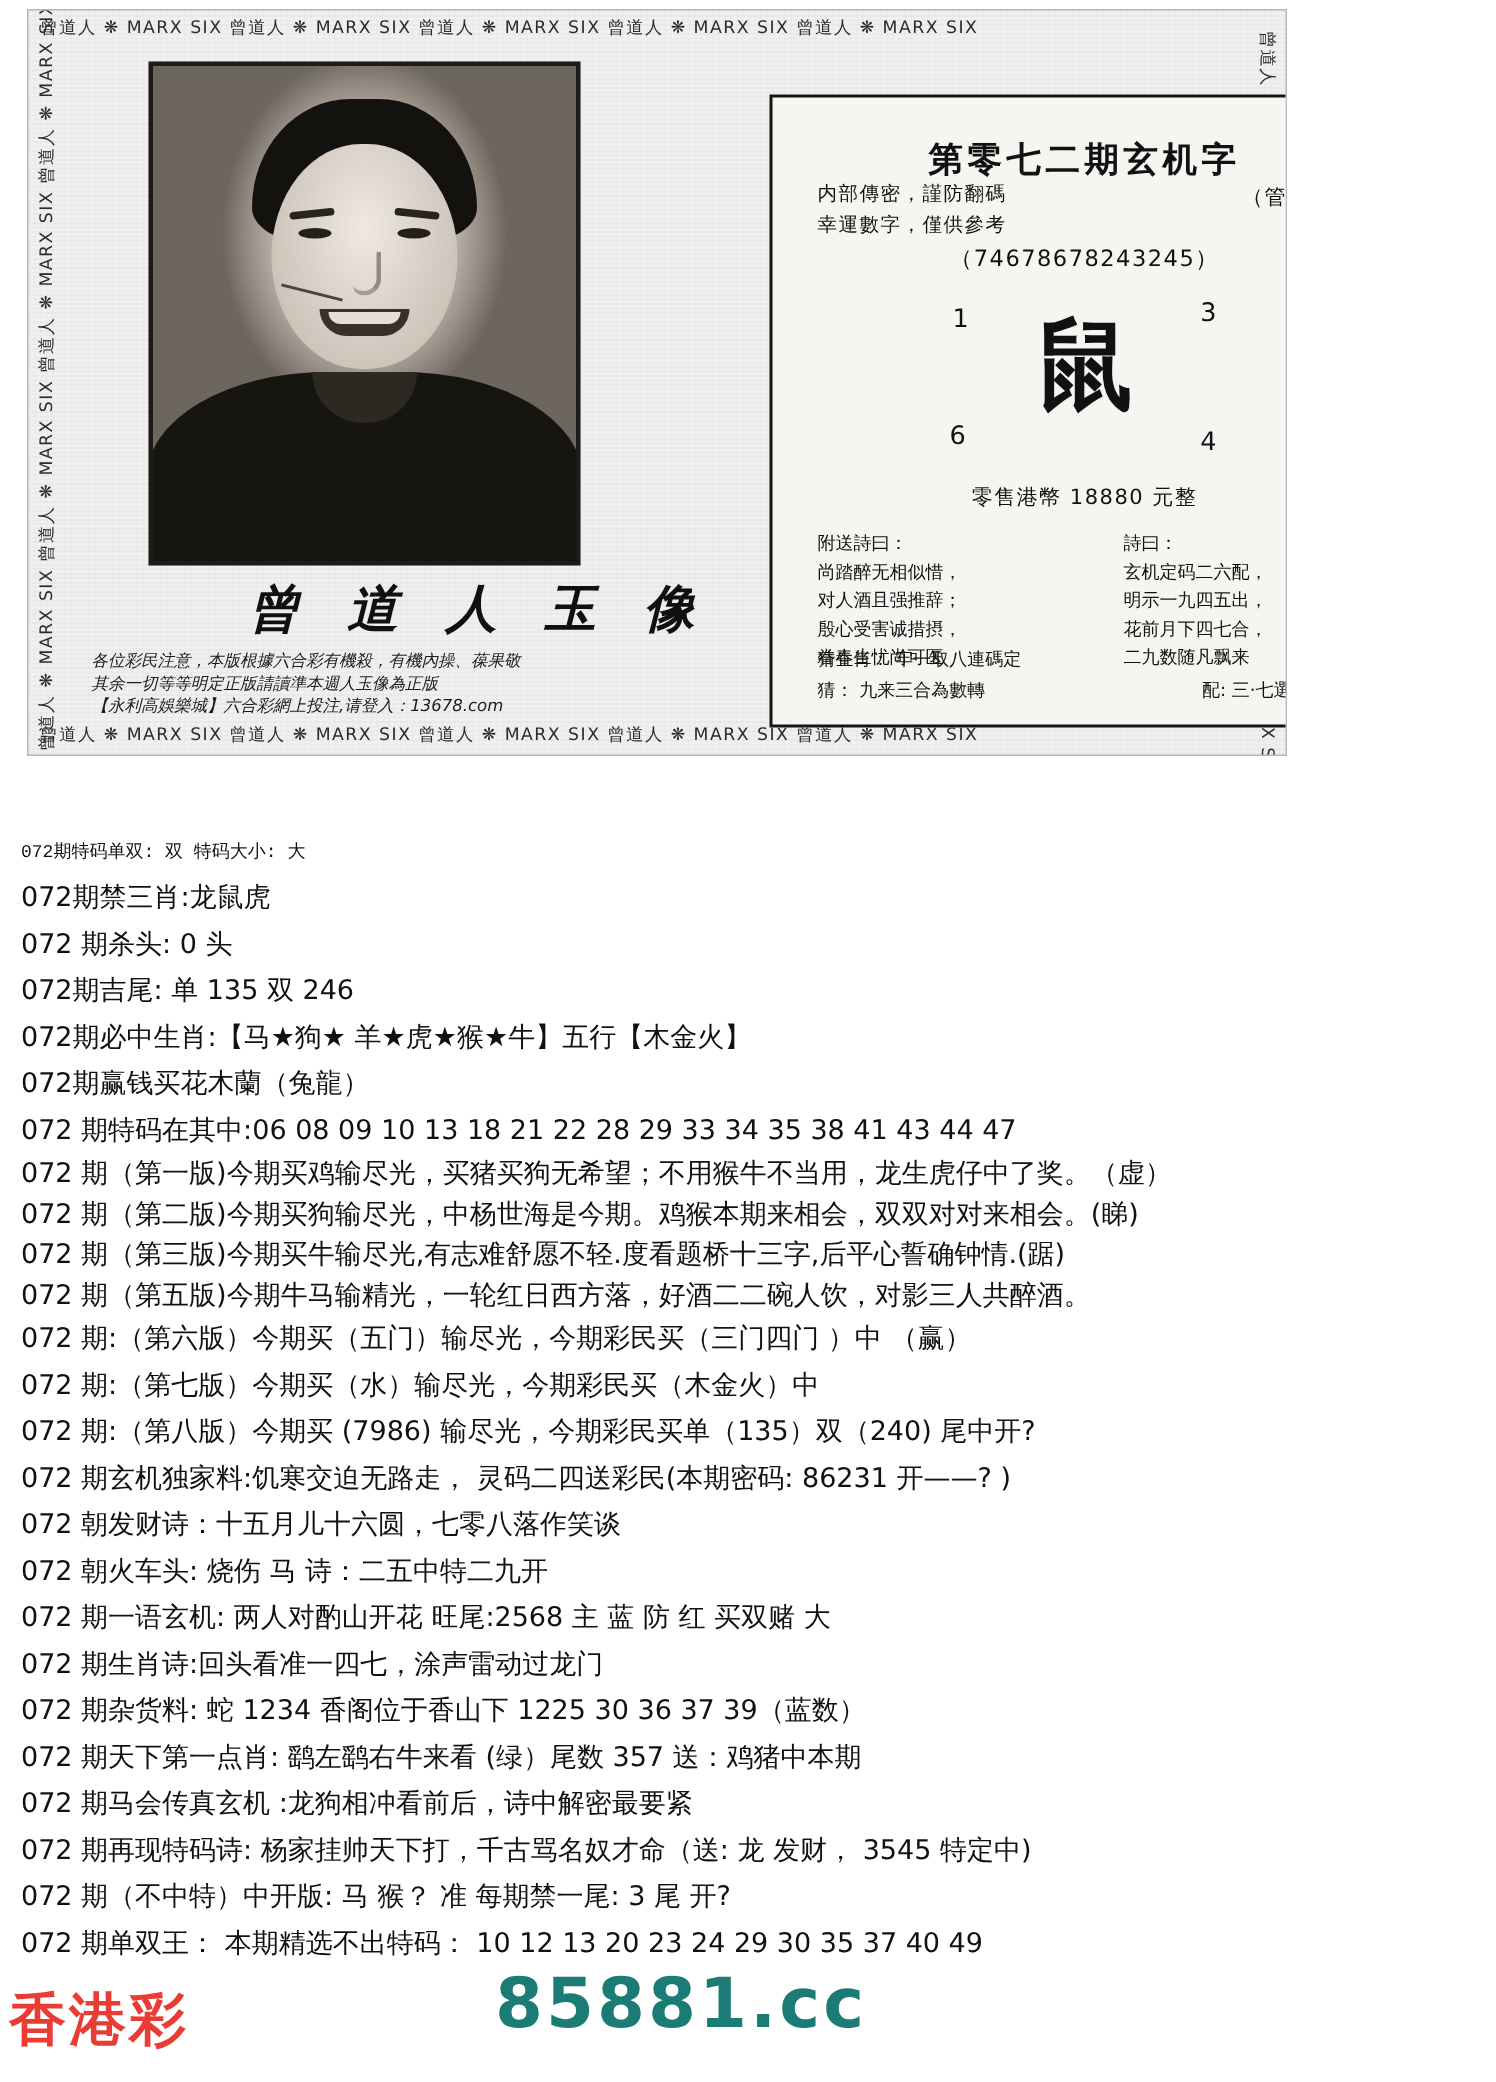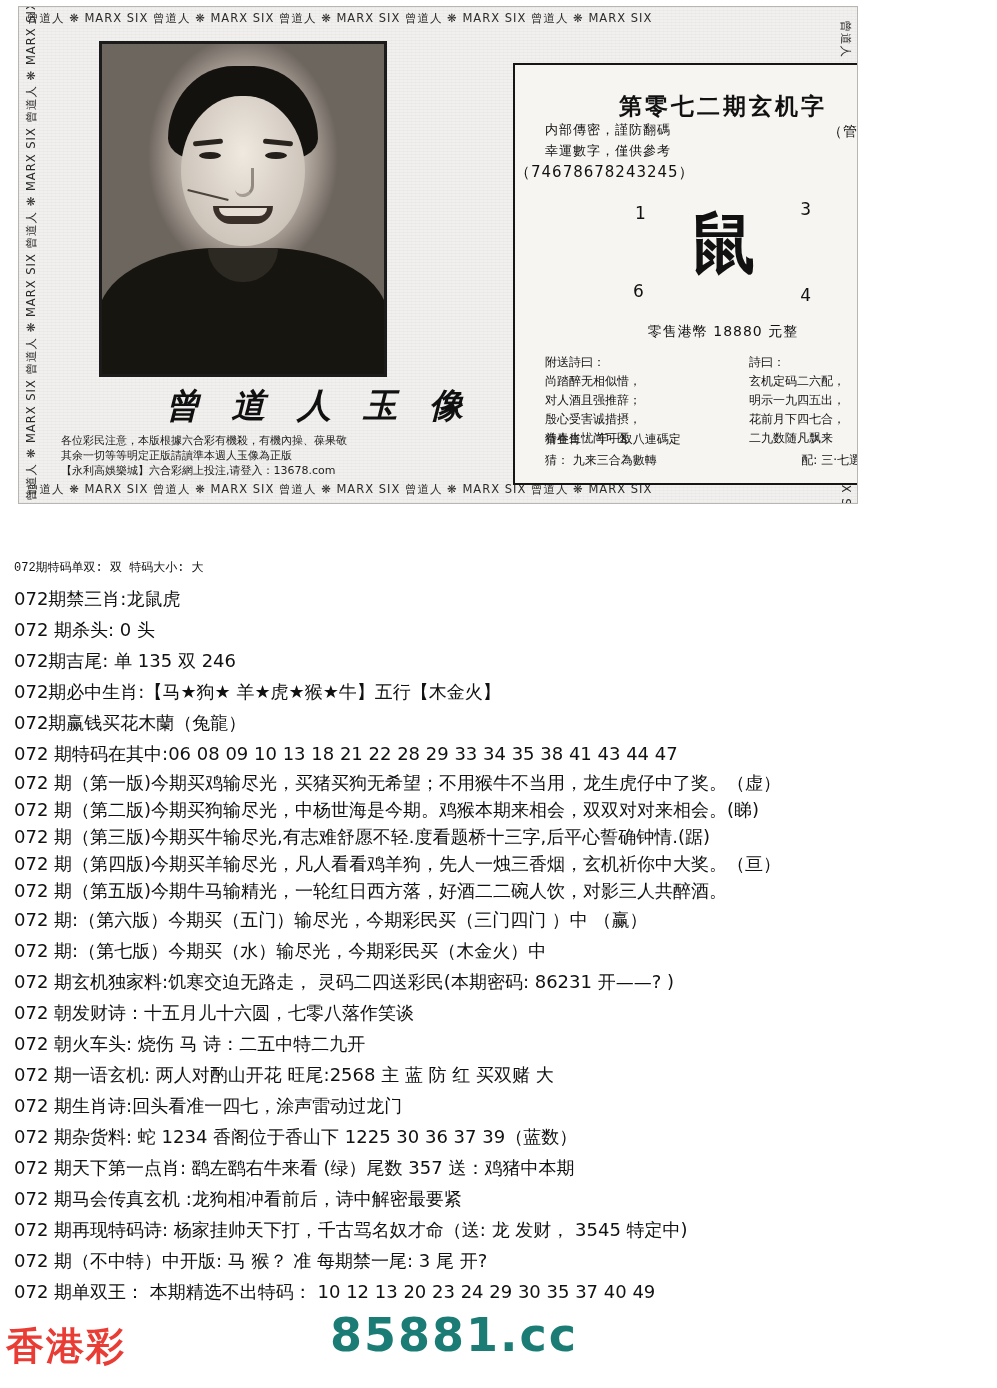--- a/index.html
+++ b/index.html
@@ -210,21 +210,21 @@
   .photo-note {
     position: absolute;
     left: 8px;
     top: 392px;
     width: 410px;
     font-size: 11px;
     line-height: 15px;
     color: #1c1c1c;
     text-align: left;
   }
-  .photo-note .line { white-space: nowrap; overflow: hidden; }
+  .photo-note .line { white-space: nowrap; overflow: hidden; font-style: italic; }
 
   
   .card-panel {
     position: absolute;
     left: 470px;
     top: 6px;
     width: 420px;
     height: 422px;
     border: 2px solid #151515;
     background: #f7f5f2;
@@ -251,20 +251,21 @@
     left: 30px;
     top: 54px;
     font-size: 13px;
     line-height: 21px;
     letter-spacing: 1px;
   }
   .card-nums {
     position: absolute;
     left: 0; right: 0;
     top: 98px;
+    text-align: center;
     font-size: 15px;
     letter-spacing: 1px;
   }
   .zodiac-box {
     position: absolute;
     left: 0; right: 0;
     top: 124px;
     height: 118px;
   }
   .zodiac-glyph {
@@ -467,24 +468,24 @@
   <div class="row big">072期特码单双: 双    特码大小: 大</div>
   <div class="row">072期禁三肖:龙鼠虎</div>
   <div class="row">072 期杀头: 0 头</div>
   <div class="row">072期吉尾: 单 135 双  246</div>
   <div class="row">072期必中生肖:【马★狗★ 羊★虎★猴★牛】五行【木金火】</div>
   <div class="row">072期赢钱买花木蘭（兔龍）</div>
   <div class="row">072 期特码在其中:06  08  09  10  13  18  21  22  28  29  33  34  35  38  41  43  44  47</div>
   <div class="row tight">072 期（第一版)今期买鸡输尽光，买猪买狗无希望；不用猴牛不当用，龙生虎仔中了奖。（虚）</div>
   <div class="row tight">072 期（第二版)今期买狗输尽光，中杨世海是今期。鸡猴本期来相会，双双对对来相会。(睇)</div>
   <div class="row tight">072 期（第三版)今期买牛输尽光,有志难舒愿不轻.度看题桥十三字,后平心誓确钟情.(踞)</div>
-  <div class="row tight">072 期（第四版)今期买羊输尽光，凡人看看鸡羊狗，先人一烛三香烟，玄机祈你中大奖。（亘）</div>
   <div class="row tight">072 期（第五版)今期牛马输精光，一轮红日西方落，好酒二二碗人饮，对影三人共醉酒。</div>
   <div class="row">072 期:（第六版）今期买（五门）输尽光，今期彩民买（三门四门 ）中 （赢）</div>
   <div class="row">072 期:（第七版）今期买（水）输尽光，今期彩民买（木金火）中</div>
+  <div class="row">072 期:（第八版）今期买 (7986) 输尽光，今期彩民买单（135）双（240) 尾中开?</div>
   <div class="row">072 期玄机独家料:饥寒交迫无路走，  灵码二四送彩民(本期密码: 86231    开——? )</div>
   <div class="row">072 朝发财诗：十五月儿十六圆，七零八落作笑谈</div>
   <div class="row">072 朝火车头: 烧伤 马 诗：二五中特二九开</div>
   <div class="row">072 期一语玄机: 两人对酌山开花  旺尾:2568 主 蓝 防 红 买双赌 大</div>
   <div class="row">072 期生肖诗:回头看准一四七，涂声雷动过龙门</div>
   <div class="row">072 期杂货料: 蛇 1234    香阁位于香山下 1225 30 36 37 39（蓝数）</div>
   <div class="row">072 期天下第一点肖: 鹞左鹞右牛来看   (绿）尾数  357   送：鸡猪中本期</div>
   <div class="row">072 期马会传真玄机 :龙狗相冲看前后，诗中解密最要紧</div>
   <div class="row">072 期再现特码诗: 杨家挂帅天下打，千古骂名奴才命（送: 龙 发财， 3545   特定中)</div>
   <div class="row">072 期（不中特）中开版: 马 猴？ 准 每期禁一尾: 3 尾 开?</div>

